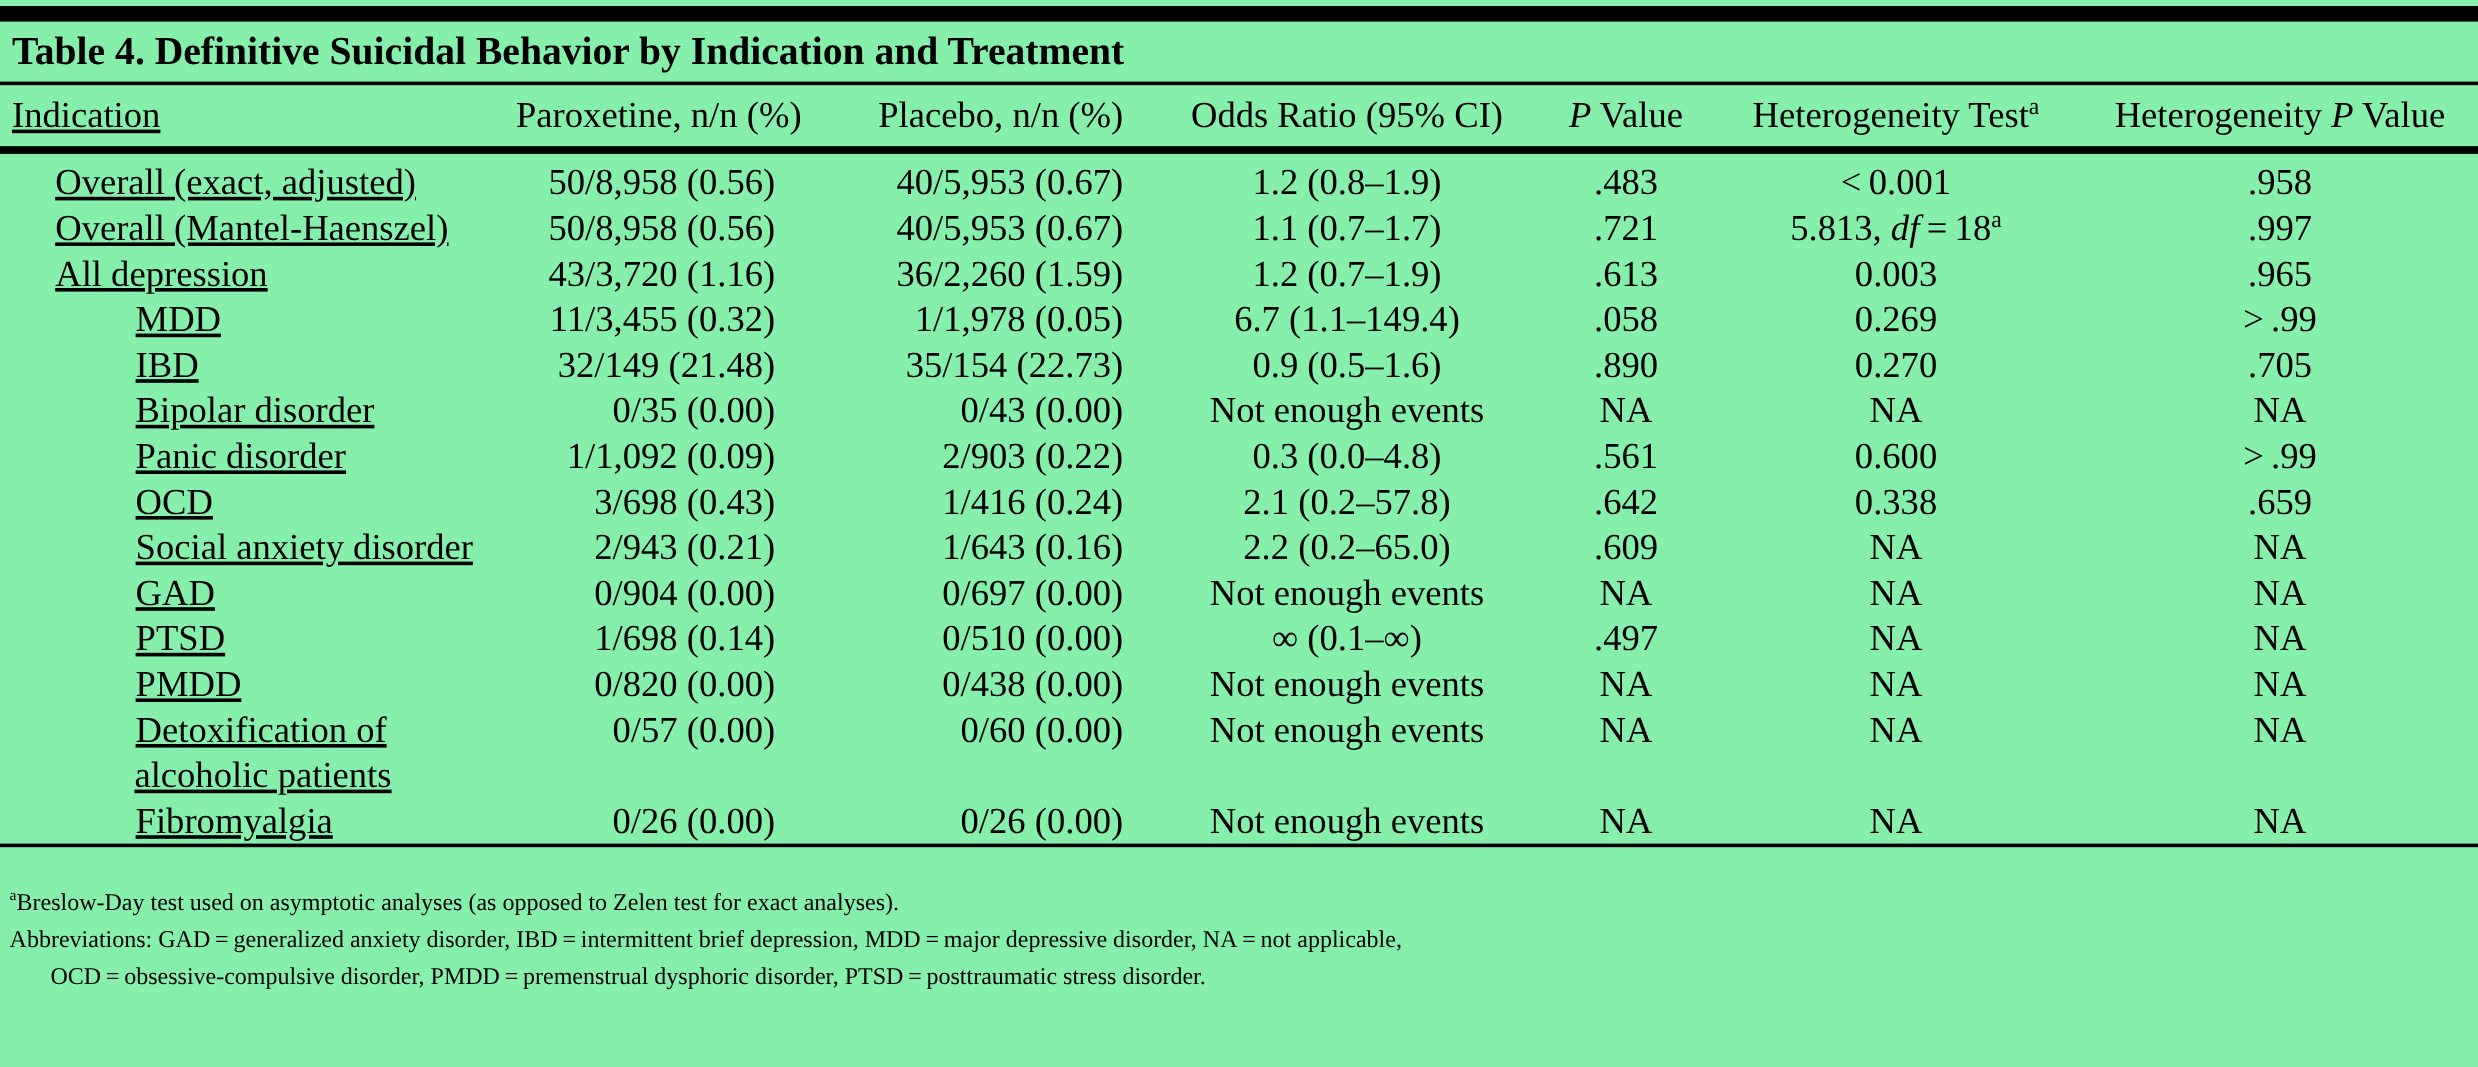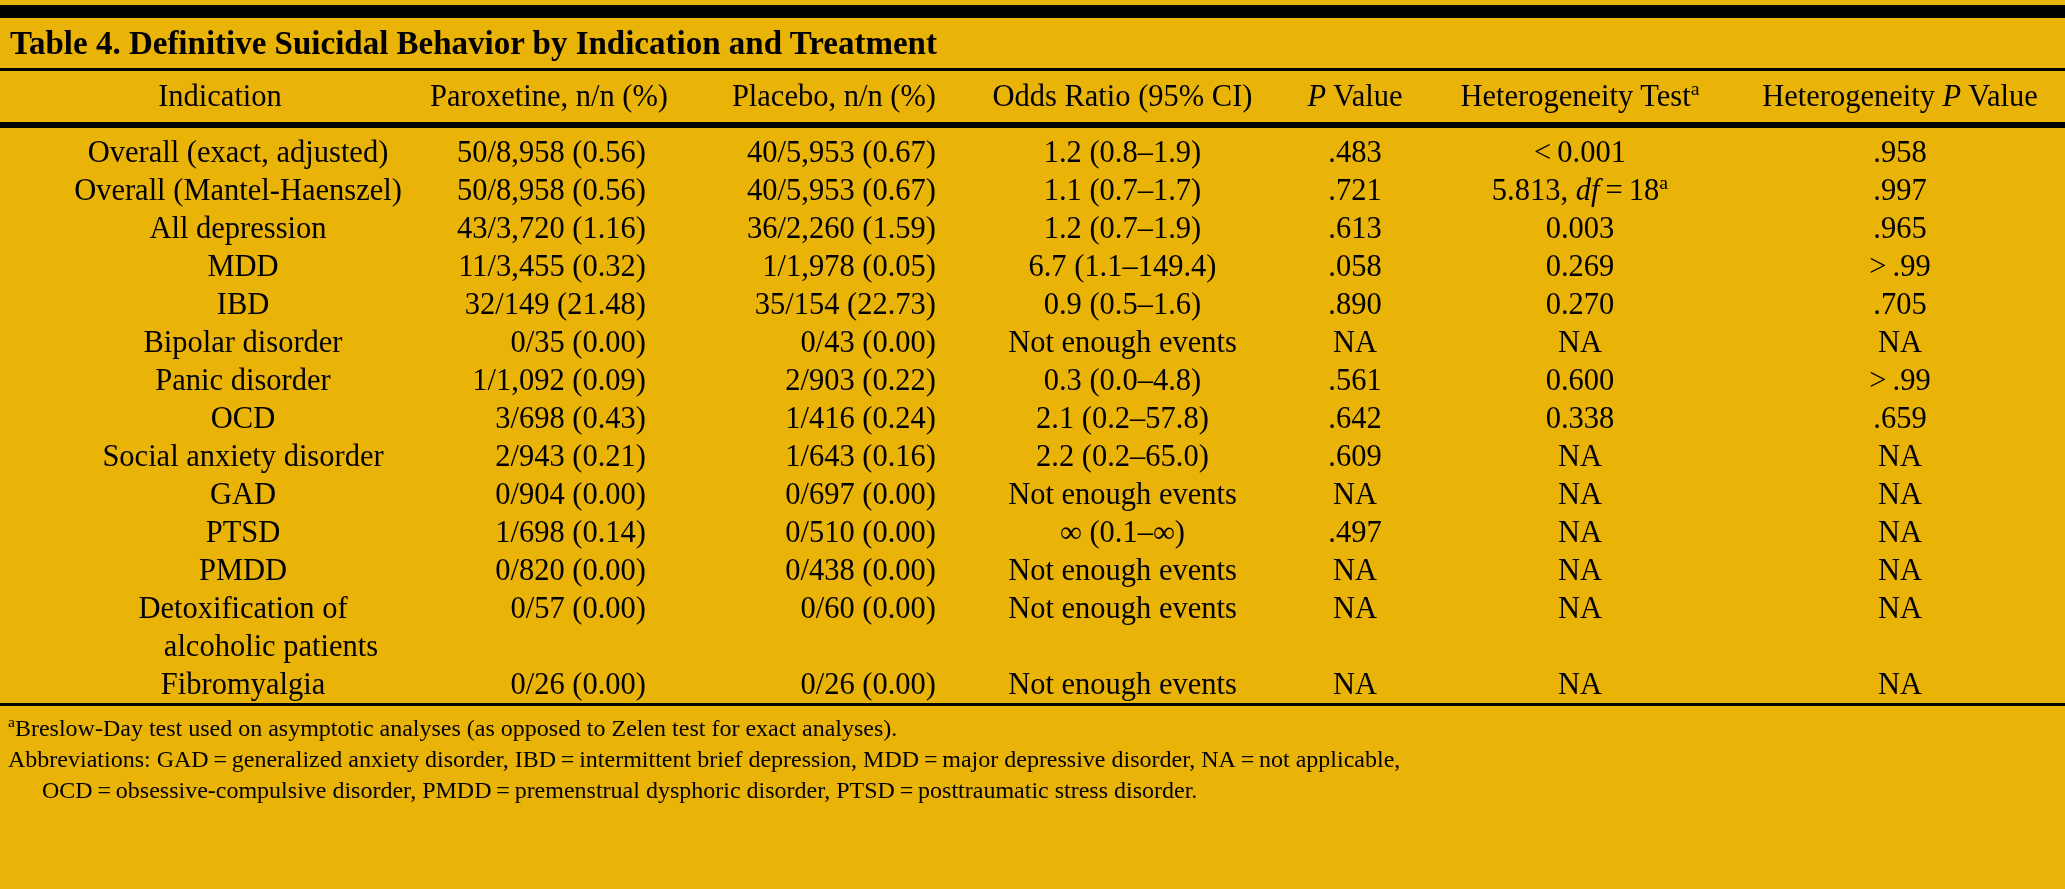--- a/index.html
+++ b/index.html
@@ -1,20 +1,20 @@
 <!DOCTYPE html>
 <html><head>
 <meta charset="utf-8">
 <style>
   html, body { margin: 0; padding: 0; background: #ffffff; }
   .page {
     position: relative;
     width: 2065px;
     height: 889px;
-    background: #eab308;
+    background: #86efac;
     color: #000000;
     font-family: "Liberation Serif", serif;
     box-sizing: border-box;
     overflow: hidden;
   }
   .bar { background: #000000; width: 2065px; }
   .bar-top { height: 13px; margin-top: 5px; }
   .rule { background: #000000; width: 2065px; height: 3px; }
   .title {
     font-size: 33px;
@@ -37,32 +37,33 @@
     white-space: nowrap;
   }
   table.data-table td {
     font-size: 30.5px;
     line-height: 38px;
     padding: 0;
     vertical-align: top;
     white-space: nowrap;
   }
   table.data-table tbody tr:first-child td { padding-top: 5px; }
-  .align-left   { text-align: center; }
+  .align-left   { text-align: left; text-decoration: underline; }
   .align-center { text-align: center; }
   .align-right  { text-align: right; padding-right: 24px !important; }
   th.align-right { padding-right: 24px; }
   .ind { display: block; }
   .ind-0 { padding-left: 10px; margin-left: 36px; }
-  .ind-1 { padding-left: 56px; }
+  .ind-1 { padding-left: 80px; margin-left: 33px; }
   .ind-2 { padding-left: 112px; }
   .footnotes {
     padding: 7px 8px 19px 8px;
-    font-size: 24px;
+    font-size: 20px;
     line-height: 31px;
+    margin-top: 24px;
   }
   .footnote-line { white-space: nowrap; }
   .footnote-indent { padding-left: 34px; }
   sup { font-size: 65%; line-height: 0; vertical-align: super; }
   i { font-style: italic; }
 </style>
 </head>
 <body>
 
 <div class="page">

